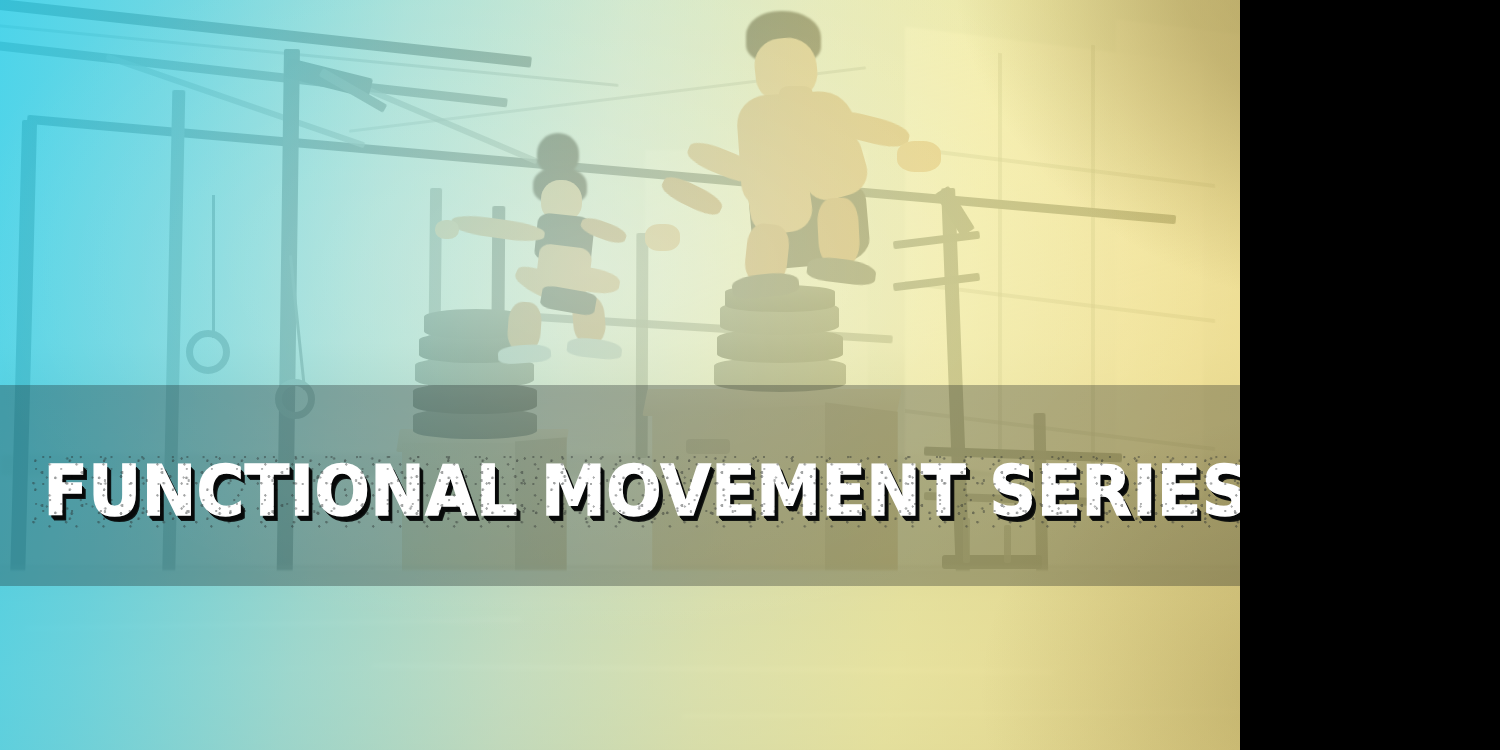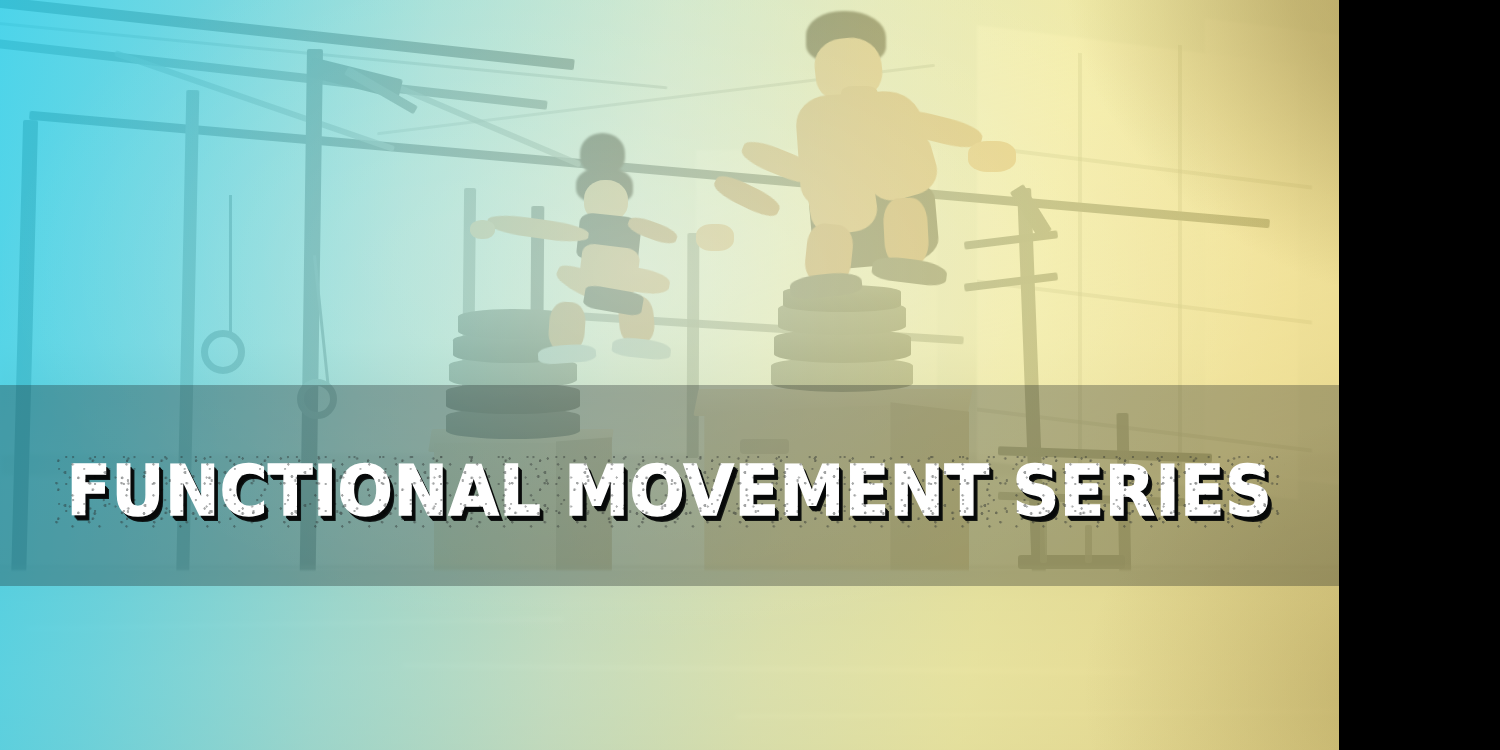--- a/index.html
+++ b/index.html
@@ -1,20 +1,20 @@
 <!DOCTYPE html>
 <html><head>
 <meta charset="utf-8">
 <style>
   html,body{margin:0;padding:0;background:#000;}
   *{box-sizing:border-box;}
 
   #stage{
     position:relative;
-    width:1339px;height:750px;
+    width:1240px;height:750px;
     overflow:hidden;
     font-family:"Liberation Sans", sans-serif;
     background:#a21caf;
   }
 
   
   .layer{position:absolute;inset:0;}
 
   
   #room{

